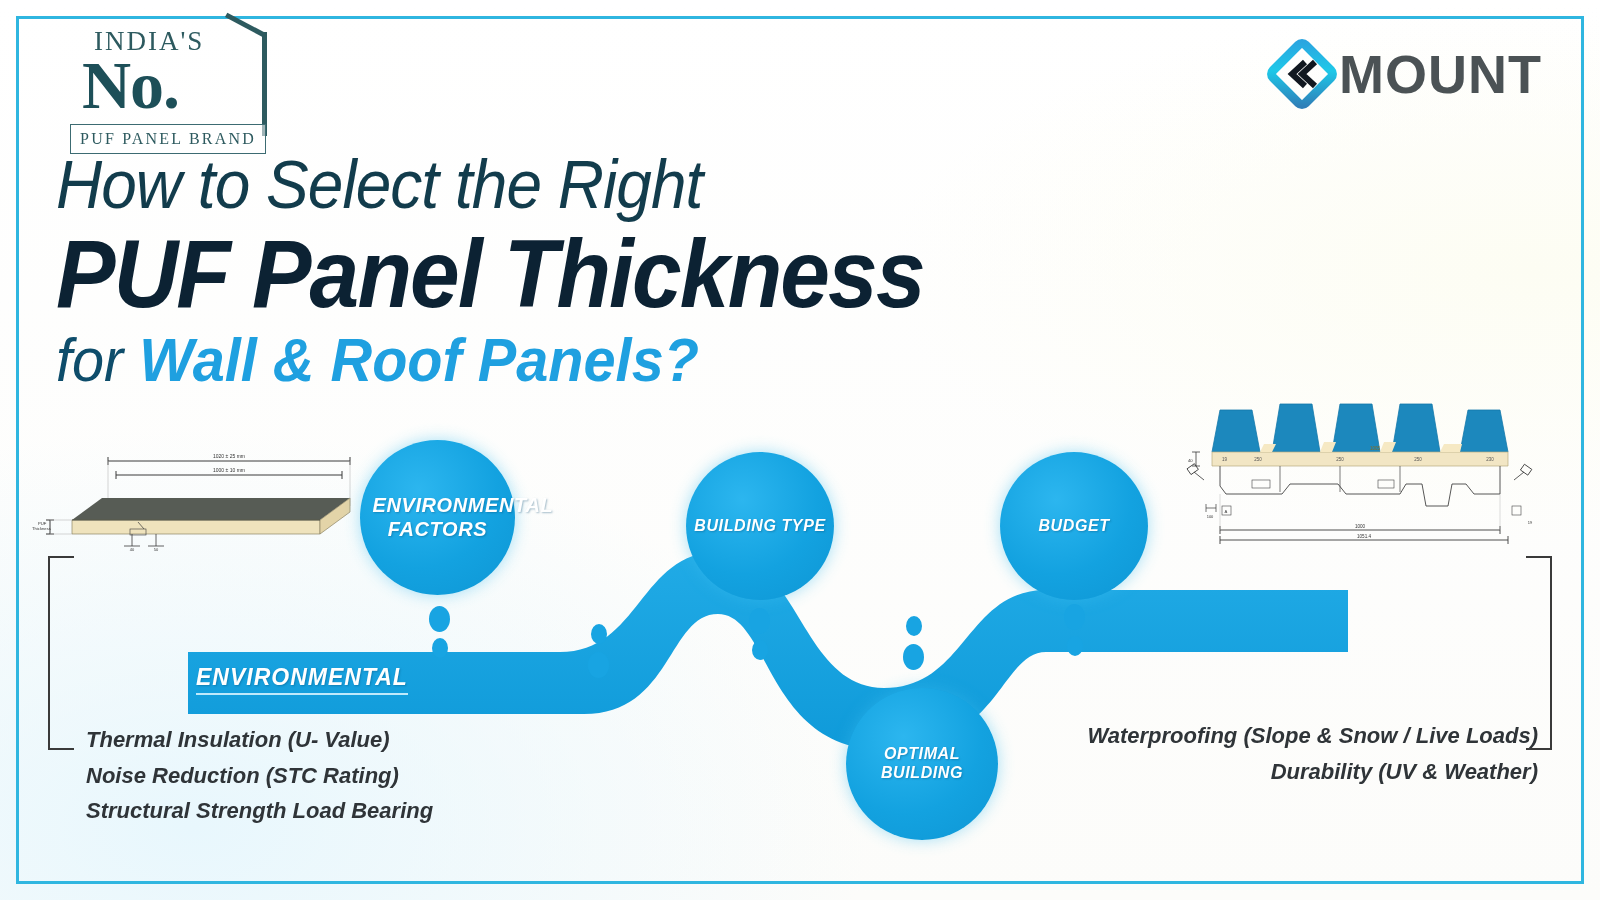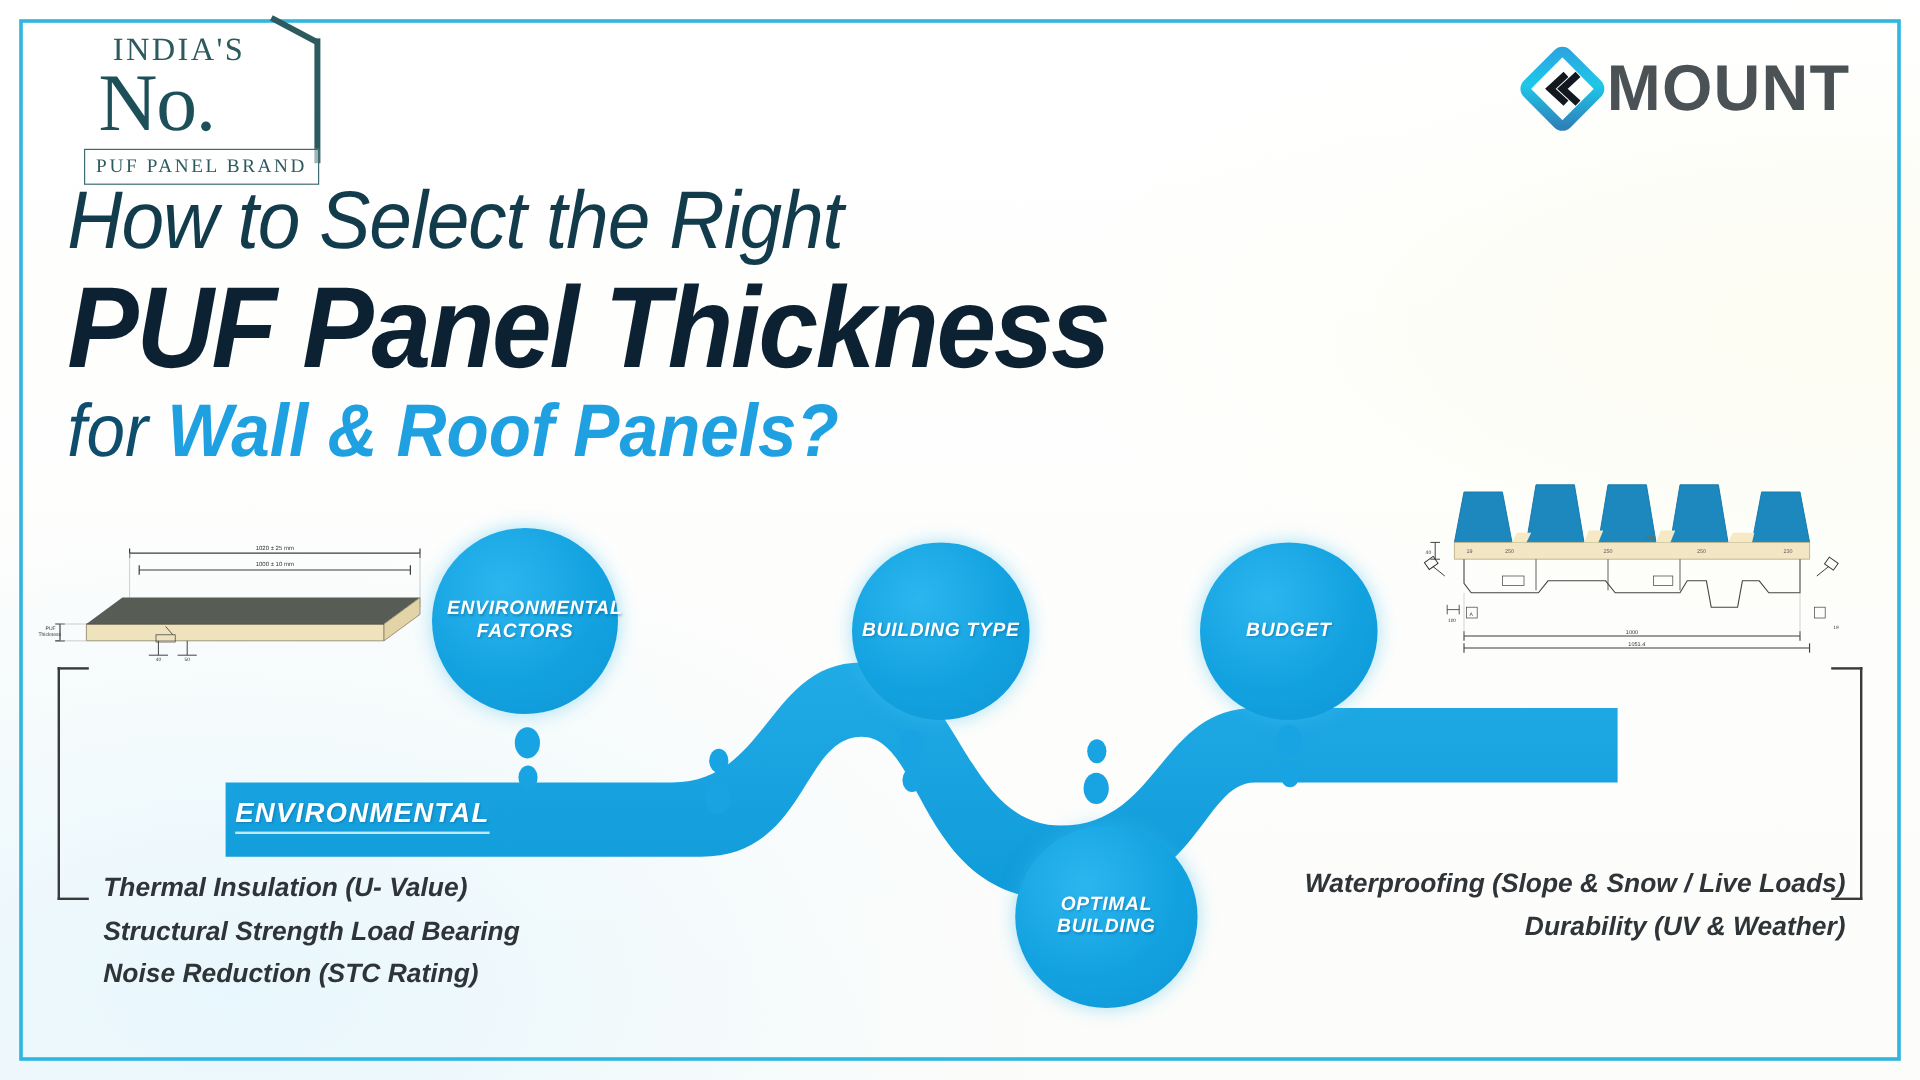--- a/index.html
+++ b/index.html
@@ -27,21 +27,21 @@
 
   
   #brand-badge { position:absolute; left:42px; top:24px; width:250px; height:120px; }
   .bb-indias {
     position:absolute; left:52px; top:2px;
     font-family:"Liberation Serif", serif;
     font-size:27px; letter-spacing:2px; color:#2d5a5f; font-weight:400;
   }
   .bb-no { position:absolute; left:40px; top:22px;
     font-family:"Liberation Serif", serif;
-    font-size:68px; font-weight:400; color:#1d4f58; letter-spacing:-1px; }
+    font-size:68px; font-weight:700; color:#1d4f58; letter-spacing:-1px; }
   .bb-one {
     position:absolute; left:175px; top:8px; width:56px; height:108px;
   }
   .bb-one:before{ 
     content:""; position:absolute; right:6px; top:0; width:5px; height:104px; background:#2d5a5f;
   }
   .bb-one:after{ 
     content:""; position:absolute; right:8px; top:1px; width:44px; height:5px; background:#2d5a5f;
     transform:rotate(28deg); transform-origin:right center;
   }
@@ -285,26 +285,26 @@
                L1046,232
                C1000,232 1000,330 884,330
                C766,330 770,194 718,194
                C668,194 672,294 584,294
                L188,294 Z" fill="url(#bandg)"></path>
     </svg>
 
     <div class="consideration-label" style="top:244px;left:196px;">ENVIRONMENTAL</div>
 
     <div class="node-circle" style="left:360px; top:20px; width:155px; height:155px;">
-      <span style="font-size:16px; width:130px;">ENVIRONMENTAL FACTORS</span>
+      <span style="font-size:20px; width:130px;">ENVIRONMENTAL FACTORS</span>
     </div>
     <div class="dot" style="left:429px; top:186px; width:21px; height:26px;"></div>
     <div class="dot" style="left:432px; top:218px; width:16px; height:20px;"></div>
 
-    <div class="node-circle" style="left:710px; top:32px; width:148px; height:148px;">
+    <div class="node-circle" style="left:686px; top:32px; width:148px; height:148px;">
       <span style="font-size:16px; width:136px;">BUILDING TYPE</span>
     </div>
     <div class="dot" style="left:749px; top:188px; width:21px; height:26px;"></div>
     <div class="dot" style="left:752px; top:220px; width:16px; height:20px;"></div>
 
     <div class="node-circle" style="left:1000px; top:32px; width:148px; height:148px;">
       <span style="font-size:16px; width:130px;font-style:italic;">BUDGET</span>
     </div>
     <div class="dot" style="left:1064px; top:184px; width:21px; height:26px;"></div>
     <div class="dot" style="left:1067px; top:216px; width:16px; height:20px;"></div>
@@ -317,22 +317,22 @@
     <div class="node-circle" style="left:846px; top:268px; width:152px; height:152px;">
       <span style="font-size:16px; width:120px;">OPTIMAL BUILDING</span>
     </div>
   </div>
 
   <div class="bracket" id="bracket-left"></div>
   <div class="bracket" id="bracket-right"></div>
 
   <div class="list" id="list-left">
     <div>Thermal Insulation (U- Value)</div>
+    <div>Noise Reduction (STC Rating)</div>
     <div>Structural Strength Load Bearing</div>
-    <div>Noise Reduction (STC Rating)</div>
   </div>
 
   <div class="list" id="list-right">
     <div>Waterproofing (Slope &amp; Snow / Live Loads)</div>
     <div>Durability (UV &amp; Weather)</div>
   </div>
 
 </div>
 
 </body></html>

